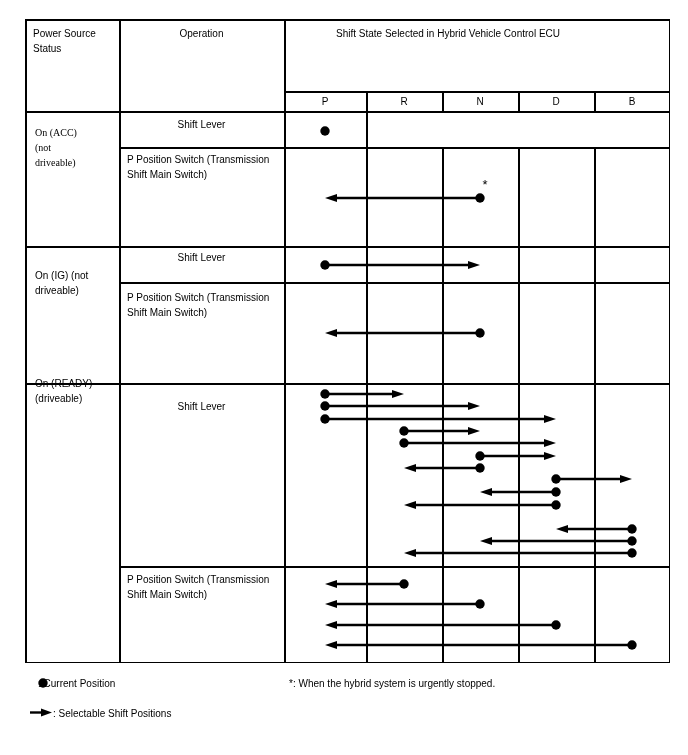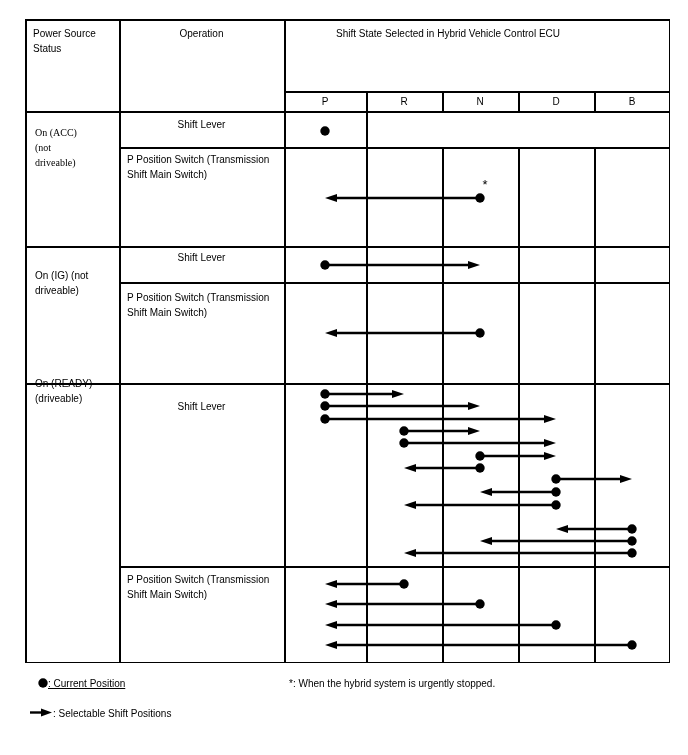--- a/index.html
+++ b/index.html
@@ -126,17 +126,17 @@
       <polygon points="325,625 337,621 337,629" fill="#000000"></polygon>
       <circle cx="556" cy="625" r="4.7" fill="#000000"></circle>
       <line x1="632" y1="645" x2="334" y2="645" stroke="#000000" stroke-width="2.6"></line>
       <polygon points="325,645 337,641 337,649" fill="#000000"></polygon>
       <circle cx="632" cy="645" r="4.7" fill="#000000"></circle>
       <circle cx="43" cy="683" r="4.7" fill="#000000"></circle>
       <line x1="30" y1="712.5" x2="43" y2="712.5" stroke="#000000" stroke-width="2.4"></line>
       <polygon points="52,712.5 41,708.5 41,716.5" fill="#000000"></polygon>
     </svg>
 
-  <div class="t" style="left:48px;top:676px;text-decoration:underline;">: Current Position</div>
+  <div class="t" style="left:38px;top:676px;">: Current Position</div>
   <div class="t" style="left:289px;top:676px;">*: When the hybrid system is urgently stopped.</div>
   <div class="t" style="left:53px;top:706px;">: Selectable Shift Positions</div>
 
 </div>
 
 </body></html>

